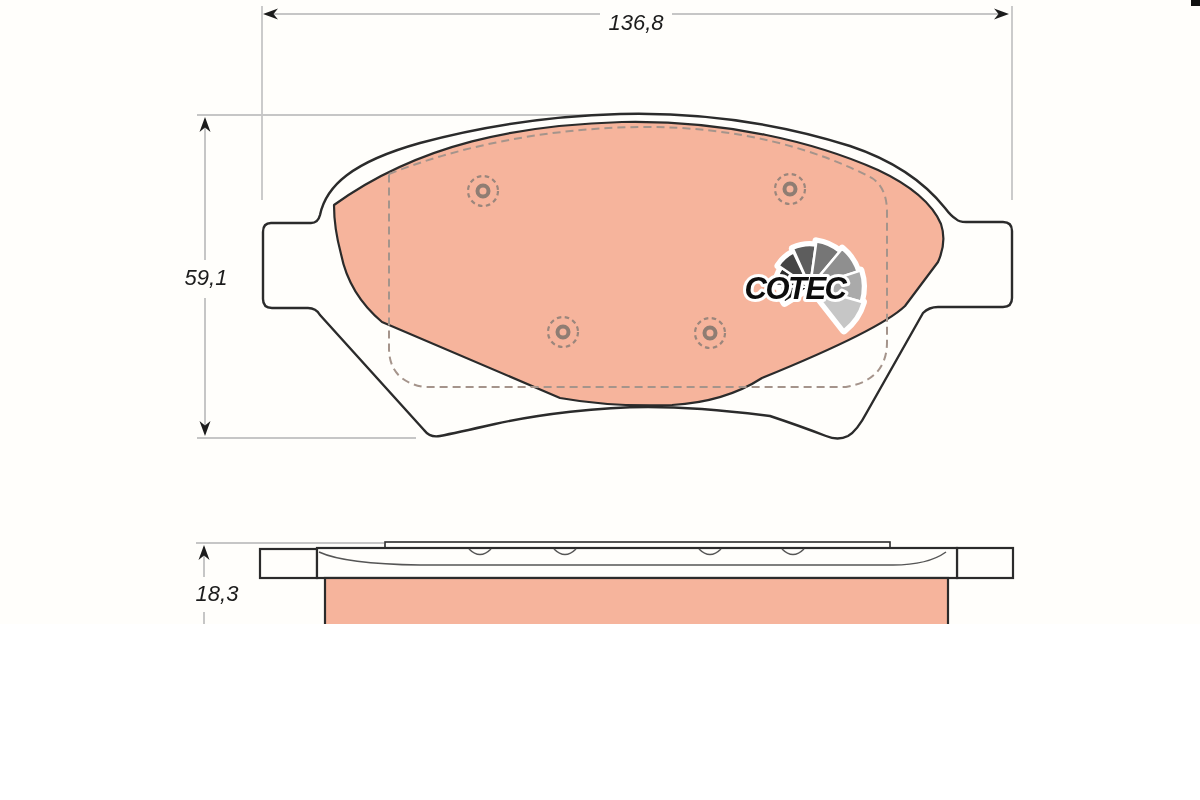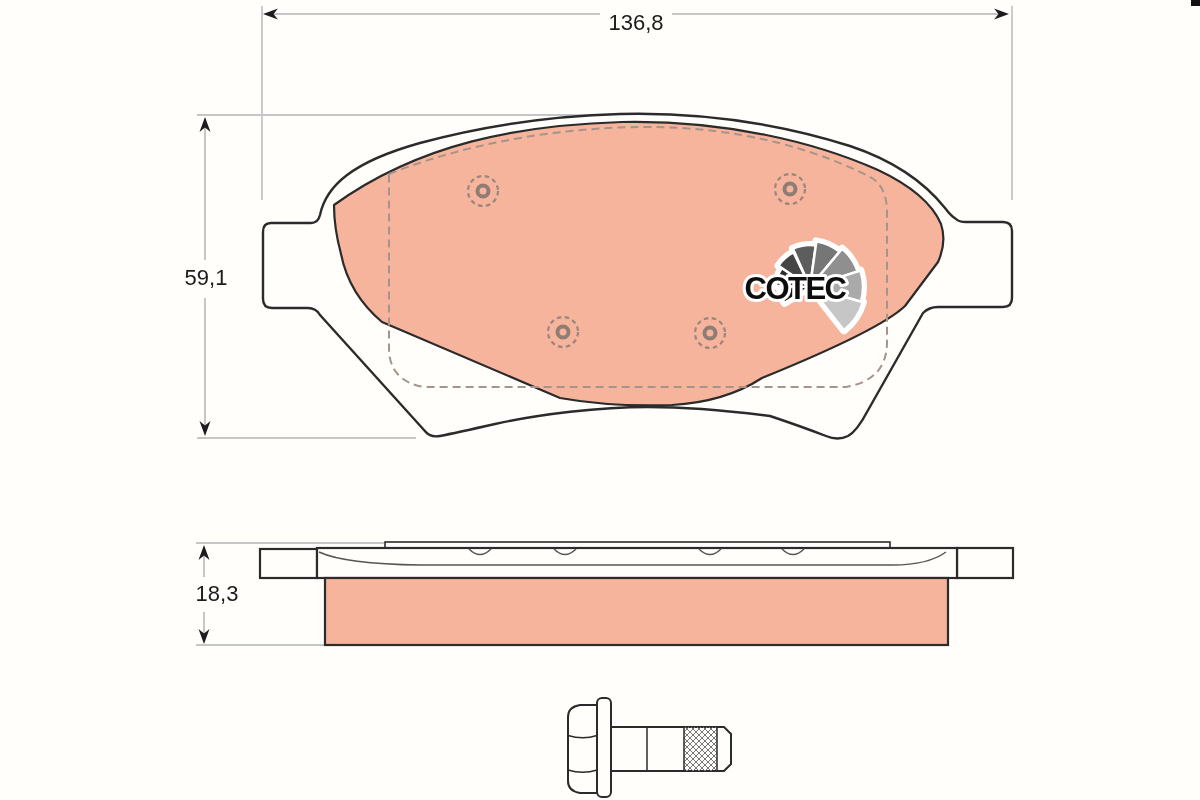--- a/index.html
+++ b/index.html
@@ -1,21 +1,22 @@
 <!DOCTYPE html>
 <html><head>
 <meta charset="utf-8">
 <style>
   html,body{margin:0;padding:0;background:#ffffff;}
   .canvas{
     position:relative;
-    width:1200px;height:800px;
+    width:1200px;height:624px;
     background:#fffefb;
     overflow:hidden;
     font-family:"Liberation Sans", sans-serif;
+    font-style:italic;
   }
   svg{position:absolute;left:0;top:0;}
   text.dim{
     font-family:"Liberation Sans", sans-serif;
     font-size:22px;
     fill:#1c1c1c;
   }
   text.logo{
     font-family:"Liberation Sans", sans-serif;
     font-size:31px;

